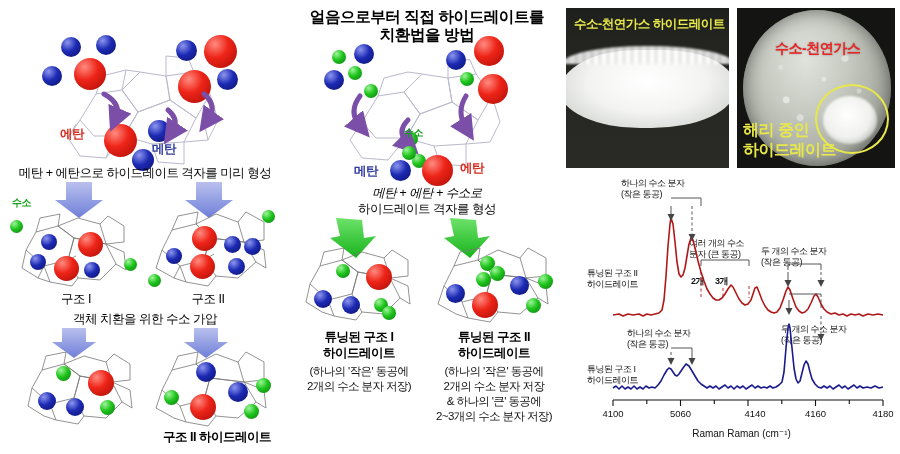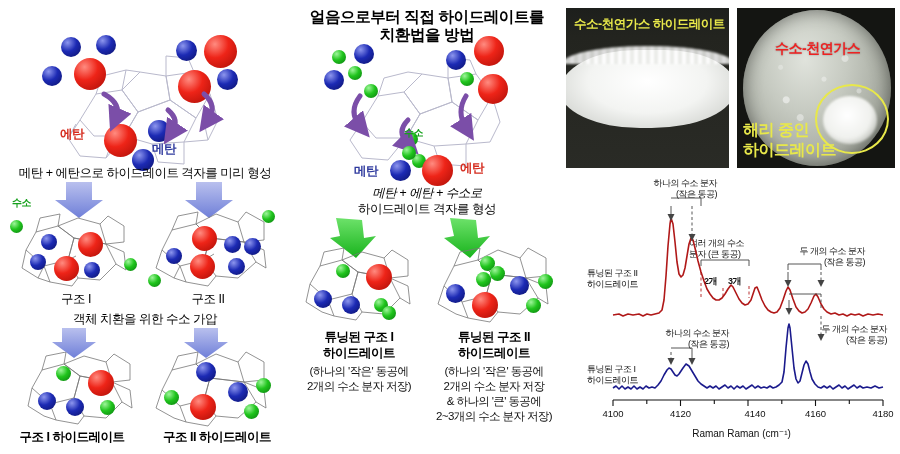--- a/index.html
+++ b/index.html
@@ -17,21 +17,21 @@
   
   .sph{position:absolute;border-radius:50%;}
   .sph.red{background:radial-gradient(circle at 33% 28%, #ff8b80 0%, #ee2418 42%, #a90d06 100%);}
   .sph.blue{background:radial-gradient(circle at 33% 28%, #8d96ee 0%, #1c2ab4 45%, #0b1168 100%);}
   .sph.green{background:radial-gradient(circle at 33% 28%, #9ef59a 0%, #1fc41c 45%, #0a7a10 100%);}
   
   .photo{position:absolute;overflow:hidden;background:#111;}
   .photo-lbl{position:absolute;font-weight:bold;letter-spacing:-0.5px;}
   
   #chart{position:absolute;left:583px;top:176px;width:317px;height:278px;}
-  .ann{position:absolute;font-size:9px;text-align:right;letter-spacing:-0.5px;line-height:1.18;color:#111;}
+  .ann{position:absolute;font-size:9px;text-align:left;letter-spacing:-0.5px;line-height:1.18;color:#111;}
   .trace-lbl{position:absolute;font-size:9px;text-align:left;letter-spacing:-0.5px;line-height:1.2;color:#111;}
   .axislbl{position:absolute;font-size:9.5px;color:#111;}
   .tick{position:absolute;font-size:9.5px;color:#111;text-align:center;width:40px;}
 </style>
 </head>
 <body>
 
 <div class="panel" style="left:0;top:0;width:290px;height:454px;">
 
 
@@ -195,21 +195,20 @@
       </g>
     </svg>
     <div class="sph blue" style="left:46px;top:12px;width:20px;height:20px;"></div>
     <div class="sph green" style="left:14px;top:40px;width:15px;height:15px;"></div>
     <div class="sph red" style="left:40px;top:44px;width:26px;height:26px;"></div>
     <div class="sph blue" style="left:78px;top:32px;width:20px;height:20px;"></div>
     <div class="sph green" style="left:106px;top:28px;width:15px;height:15px;"></div>
     <div class="sph green" style="left:94px;top:54px;width:15px;height:15px;"></div>
   </div>
 
-  <div class="capb" style="position:absolute;left:2px;top:430px;width:140px;">구조 I 하이드레이트</div>
   <div class="capb" style="position:absolute;left:146px;top:430px;width:142px;">구조 II 하이드레이트</div>
 </div>
 
 <div class="panel" style="left:292px;top:0;width:270px;height:454px;">
 
   <div class="ttl" style="position:absolute;left:0;top:8px;width:270px;">얼음으로부터 직접 하이드레이트를</div>
   <div class="ttl" style="position:absolute;left:0;top:26px;width:270px;">치환법을 방법</div>
 
   <div style="position:absolute;left:10px;top:36px;width:250px;height:132px;">
     <svg width="250" height="132" viewBox="0 0 250 132">
@@ -470,19 +469,19 @@
       <path d="M131.3 224 L131.3 228"></path>
       <path d="M165 224 L165 230"></path>
       <path d="M198.8 224 L198.8 228"></path>
       <path d="M232.5 224 L232.5 230"></path>
       <path d="M266.3 224 L266.3 228"></path>
       <path d="M300 224 L300 230"></path>
     </g>
   </svg>
 
   <div class="tick" style="left:10px;top:232px;">4100</div>
-  <div class="tick" style="left:77.5px;top:232px;">4120</div>
+  <div class="tick" style="left:77.5px;top:232px;">5060</div>
   <div class="tick" style="left:152px;top:232px;">4140</div>
   <div class="tick" style="left:212.5px;top:232px;">4160</div>
   <div class="tick" style="left:280px;top:232px;">4180</div>
 
   <div class="axislbl" style="left:0;top:252px;width:317px;text-align:center;font-size:10px;">Raman Raman (cm⁻¹)</div>
 </div>
 
 </body></html>

